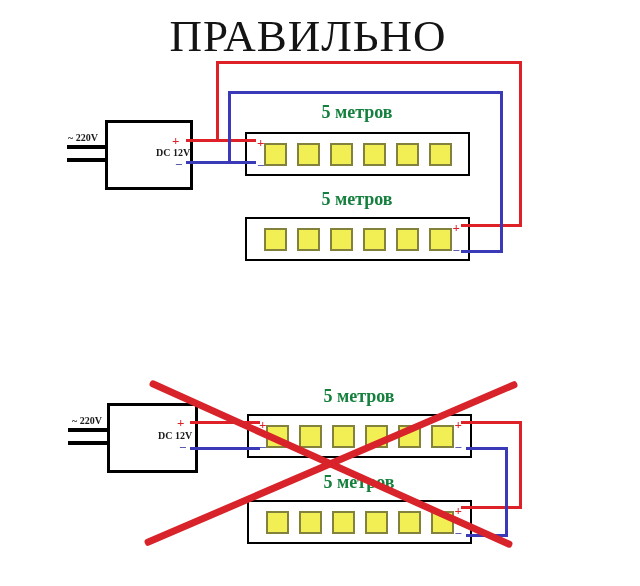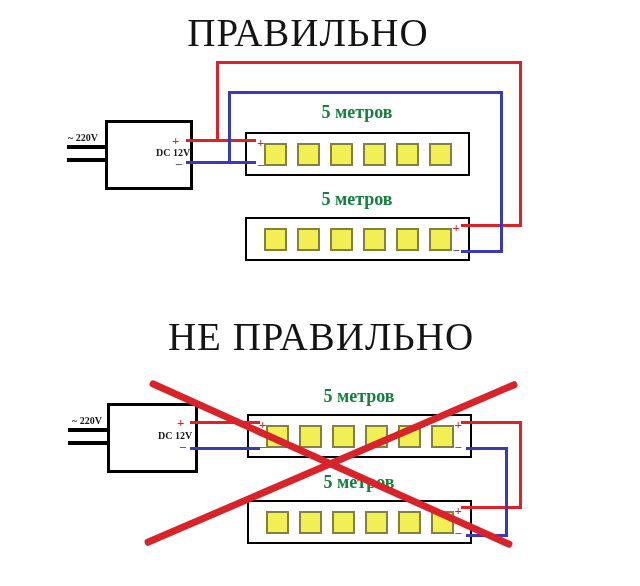--- a/index.html
+++ b/index.html
@@ -6,21 +6,21 @@
   html, body { background:#ffffff; }
   body { font-family:"Liberation Serif","DejaVu Serif",serif; }
   :root {
     --positive-wire:#dd2127;
     --negative-wire:#3a3ab8;
     --led-fill:#f2ef55;
     --cross:#d8232a;
   }
   .canvas { position:relative; width:640px; height:586px; background:#fff; overflow:hidden; }
 
-  .title { position:absolute; width:380px; font-size:39px; color:#141414; text-align:center; white-space:nowrap; letter-spacing:1px; z-index:1; }
+  .title { position:absolute; width:380px; font-size:45px; color:#141414; text-align:center; white-space:nowrap; letter-spacing:1px; z-index:1; }
   .t-correct   { left:118px; top:10px; }
   .t-incorrect { left:131px; top:314px; }
 
   .psu { position:absolute; border:3px solid #000; background:#fff; z-index:1; }
   .psu-top    { left:105px; top:120px; width:88px; height:70px; }
   .psu-bottom { left:107px; top:403px; width:91px; height:70px; }
 
   .wire { position:absolute; z-index:3; }
   .wire.h { height:3px; }
   .wire.v { width:3px; }
@@ -109,21 +109,20 @@
     <div class="leds">
       <div class="led"></div>
     <div class="led"></div>
         <div class="led"></div>
         <div class="led"></div>
         <div class="led"></div>
         <div class="led"></div>
       </div>
   </div>
 
-  <div class="title t-incorrect">НЕ ПРАВИЛЬНО</div>
 
   <div class="acwire" style="left:68px; top:428px; width:42px;"></div>
   <div class="acwire" style="left:68px; top:441px; width:42px;"></div>
   <div class="small-label" style="left:72px; top:415px;">~ 220V</div>
 
   <div class="psu psu-bottom"></div>
   <div class="sym plus" style="left:177px; top:416px;">+</div>
   <div class="small-label" style="left:158px; top:430px;">DC 12V</div>
   <div class="sym minus" style="left:179px; top:441px;">−</div>
 

